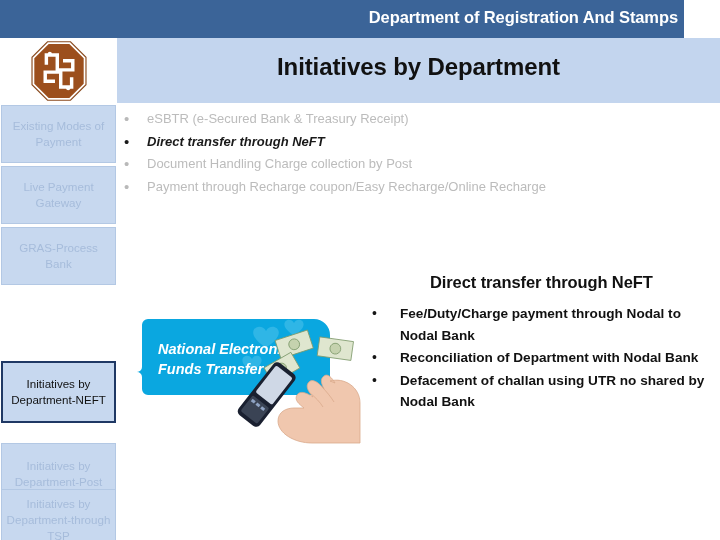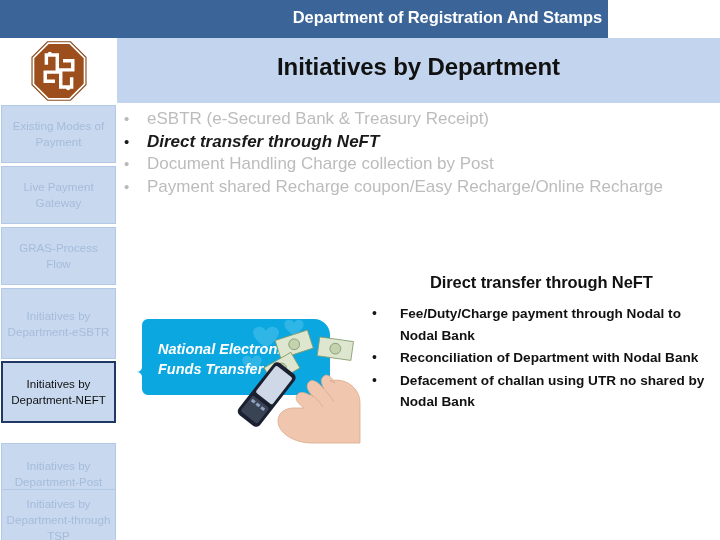--- a/index.html
+++ b/index.html
@@ -16,21 +16,21 @@
     position: relative;
     width: 720px;
     height: 540px;
     background: #ffffff;
   }
 
   
   .top-band {
     position: absolute;
     left: 0; top: 0;
-    width: 608px; height: 38px;
+    width: 684px; height: 38px;
     background: #3b6498;
   }
   .top-band-title {
     position: absolute;
     right: 6px;
     top: 8px;
     font-size: 16.5px;
     font-weight: bold;
     color: #ffffff;
     letter-spacing: -0.1px;
@@ -116,21 +116,21 @@
     flex: 0 0 auto;
     width: 27px;
     text-align: left;
     font-size: 15px;
     line-height: 22px;
     color: #b9b9b9;
     padding-left: 4px;
   }
   .bullet-text {
     flex: 1 1 auto;
-    font-size: 17px;
+    font-size: 13px;
     line-height: 22.5px;
     color: #bcbcbc;
   }
   .bullet-row.emphasis .bullet-dot { color: #1a1a1a; }
   .bullet-row.emphasis .bullet-text {
     color: #1a1a1a;
     font-style: italic;
     font-weight: bold;
   }
 
@@ -210,24 +210,21 @@
   </div>
 
   <div class="sidebar">
     <div class="side-item" style="top:61px; height:58px;">
       <span>Live Payment Gateway</span>
     </div>
     <div class="side-item" style="top:0px; height:58px;">
       <span>Existing Modes of Payment</span>
     </div>
     <div class="side-item" style="top:122px; height:58px;">
-      <span>GRAS-Process Flow</span>
-    </div>
-    <div class="side-item" style="top:183px; height:71px;">
-      <span>Initiatives by Department-eSBTR</span>
+      <span>GRAS-Process Bank</span>
     </div>
     <div class="side-item active" style="top:256px; height:62px;">
       <span>Initiatives by Department-NEFT</span>
     </div>
     <div class="side-item" style="top:338px; height:62px;">
       <span>Initiatives by Department-Post</span>
     </div>
     <div class="side-item" style="top:384px; height:62px;">
       <span>Initiatives by Department-through TSP</span>
     </div>
@@ -241,21 +238,21 @@
     <div class="bullet-row emphasis">
       <span class="bullet-dot">•</span>
       <span class="bullet-text">Direct transfer through NeFT</span>
     </div>
     <div class="bullet-row">
       <span class="bullet-dot">•</span>
       <span class="bullet-text">Document Handling Charge collection by Post</span>
     </div>
     <div class="bullet-row">
       <span class="bullet-dot">•</span>
-      <span class="bullet-text">Payment shared Recharge coupon/Easy Recharge/Online Recharge</span>
+      <span class="bullet-text">Payment through Recharge coupon/Easy Recharge/Online Recharge</span>
     </div>
   </div>
 
   <div class="neft-figure">
     <svg class="neft-svg" viewBox="0 0 232 145">
       <rect x="0" y="0" width="232" height="145" fill="#ffffff"></rect>
 
       <path d="M14 16 h166 a16 16 0 0 1 16 16 v44 a16 16 0 0 1 -16 16 h-166 a6 6 0 0 1 -6 -6 v-12 a5 5 0 0 0 -5 -5 a5 5 0 0 0 5 -5 v-42 a6 6 0 0 1 6 -6 z" fill="#0aa7e0"></path>
 
       <g fill="#3cbbe8" opacity="0.75">

